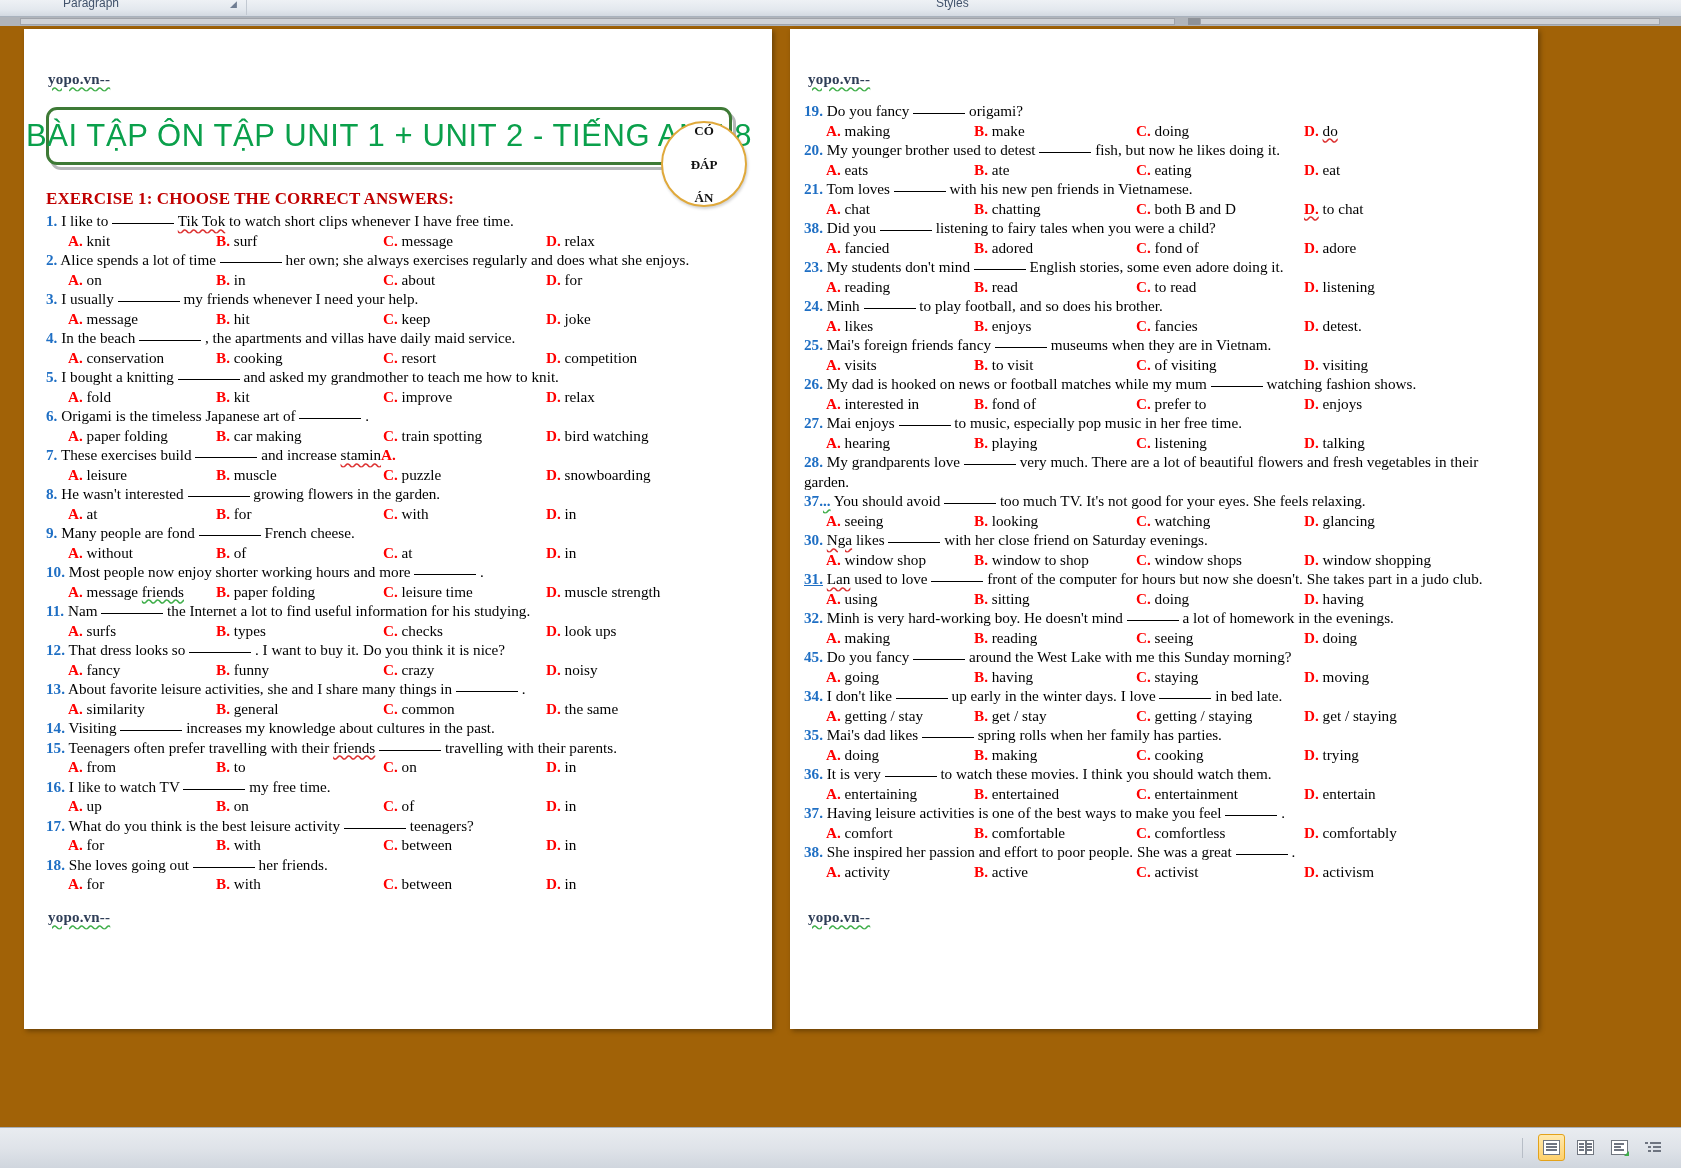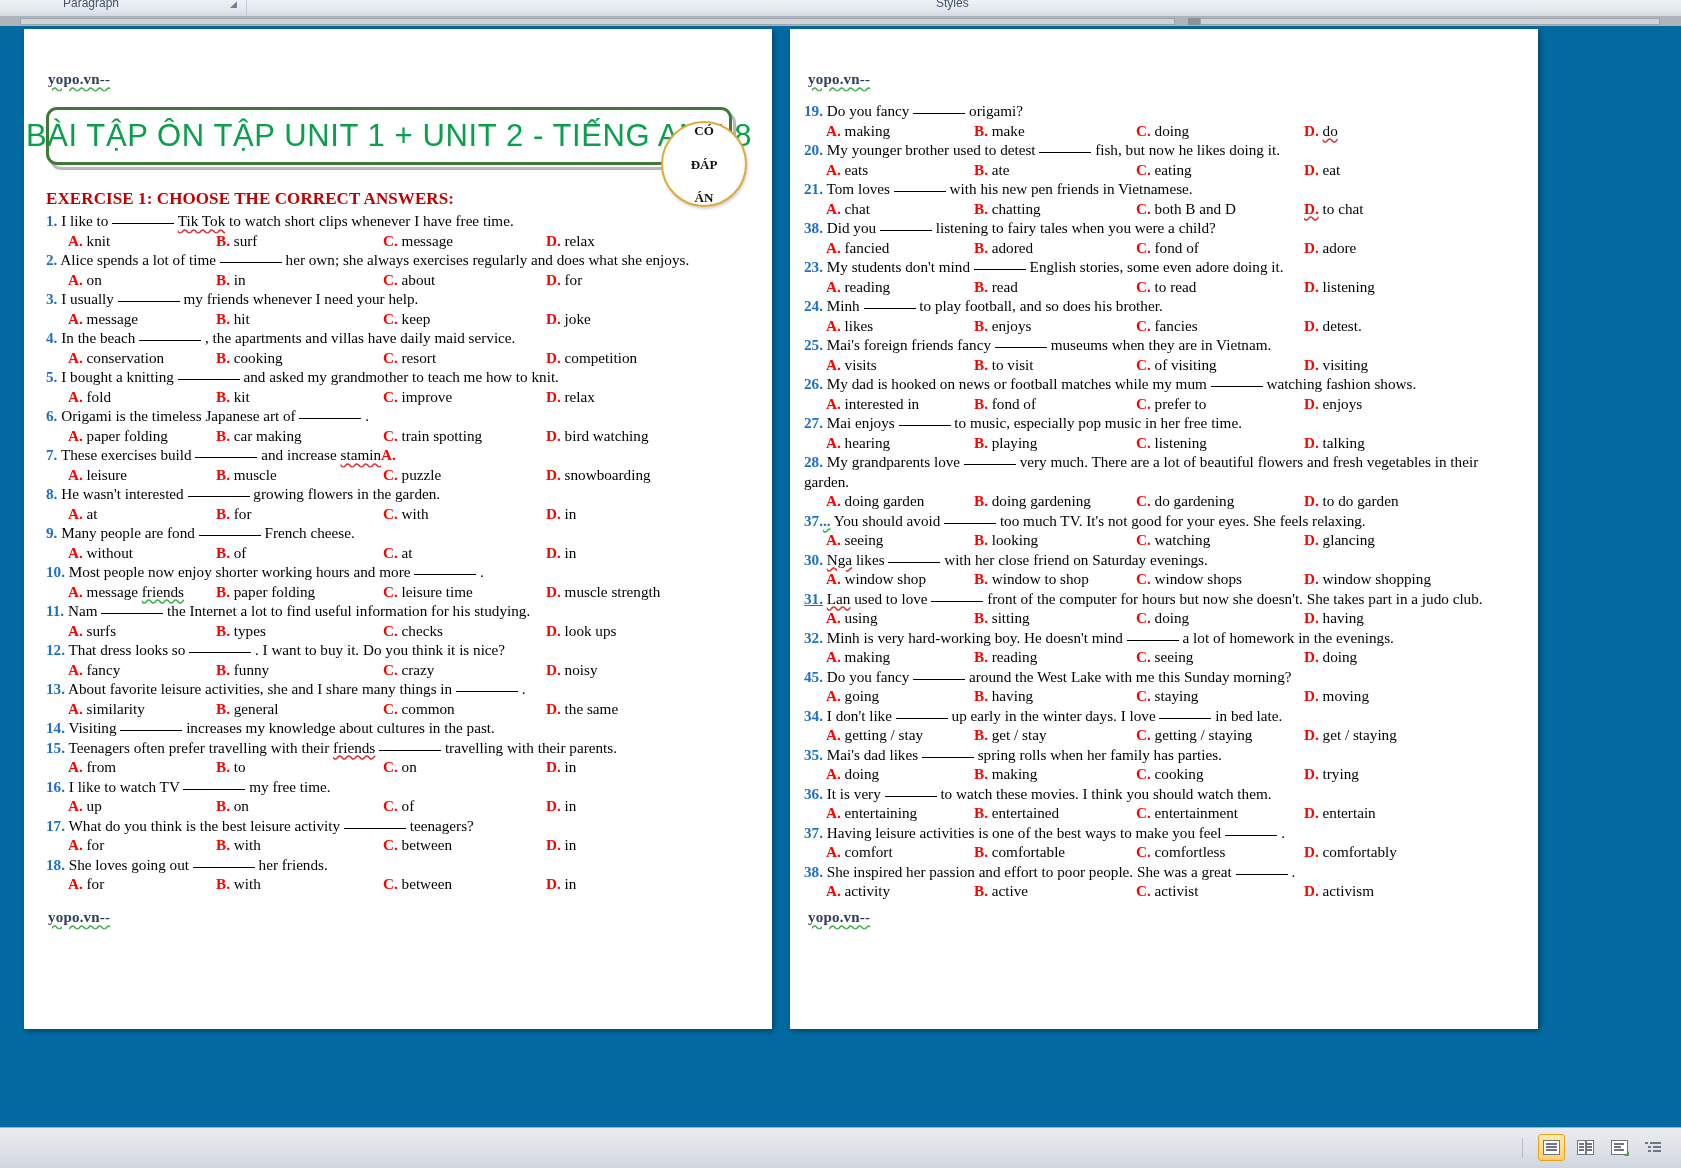--- a/index.html
+++ b/index.html
@@ -21,21 +21,21 @@
   .ribbon-sep{
     position:absolute;top:0;width:1px;height:15px;background:#c2c9d2;
   }
   .ribbon-launcher{
     position:absolute;top:-1px;font-family:"Liberation Sans",sans-serif;
     font-size:9px;color:#6f7d92;
   }
   
   .workspace{
     position:absolute;left:0;top:17px;width:1681px;height:1110px;
-    background:#0369a1;
+    background:#a16207;
   }
   .hruler{
     position:absolute;left:0;top:0;width:1681px;height:9px;
     background:#b0b4ba;
   }
   .hruler .fill{
     position:absolute;left:20px;top:1px;width:1155px;height:7px;
     background:#cfd2d7;border:1px solid #9fa3aa;box-sizing:border-box;
   }
   .hruler .marker{
@@ -457,26 +457,20 @@
           <div class="opts">
             <span class="opt r0"><span class="optL">A.</span> hearing</span>
             <span class="opt r1"><span class="optL">B.</span> playing</span>
             <span class="opt r2"><span class="optL">C.</span> listening</span>
             <span class="opt r3"><span class="optL">D.</span> talking</span>
           </div>
         </div>
         <div class="q">
           <div class="q-line"><span class="qnum">28.</span> My grandparents love <span class="blank" style="width:52px;"></span> very much. There are a lot of beautiful    flowers and fresh vegetables in their</div>
           <div class="q-line">garden.</div>
-          <div class="opts">
-            <span class="opt r0"><span class="optL">A.</span> doing garden</span>
-            <span class="opt r1"><span class="optL">B.</span> doing gardening</span>
-            <span class="opt r2"><span class="optL">C.</span> do gardening</span>
-            <span class="opt r3"><span class="optL">D.</span> to do garden</span>
-          </div>
         </div>
         <div class="q">
           <div class="q-line"><span class="qnum">37.</span><span class="qnum sg">..</span>  You should avoid <span class="blank" style="width:52px;"></span> too much TV. It's not good for your eyes. She feels relaxing.</div>
           <div class="opts">
             <span class="opt r0"><span class="optL">A.</span> seeing</span>
             <span class="opt r1"><span class="optL">B.</span> looking</span>
             <span class="opt r2"><span class="optL">C.</span> watching</span>
             <span class="opt r3"><span class="optL">D.</span> glancing</span>
           </div>
         </div>

